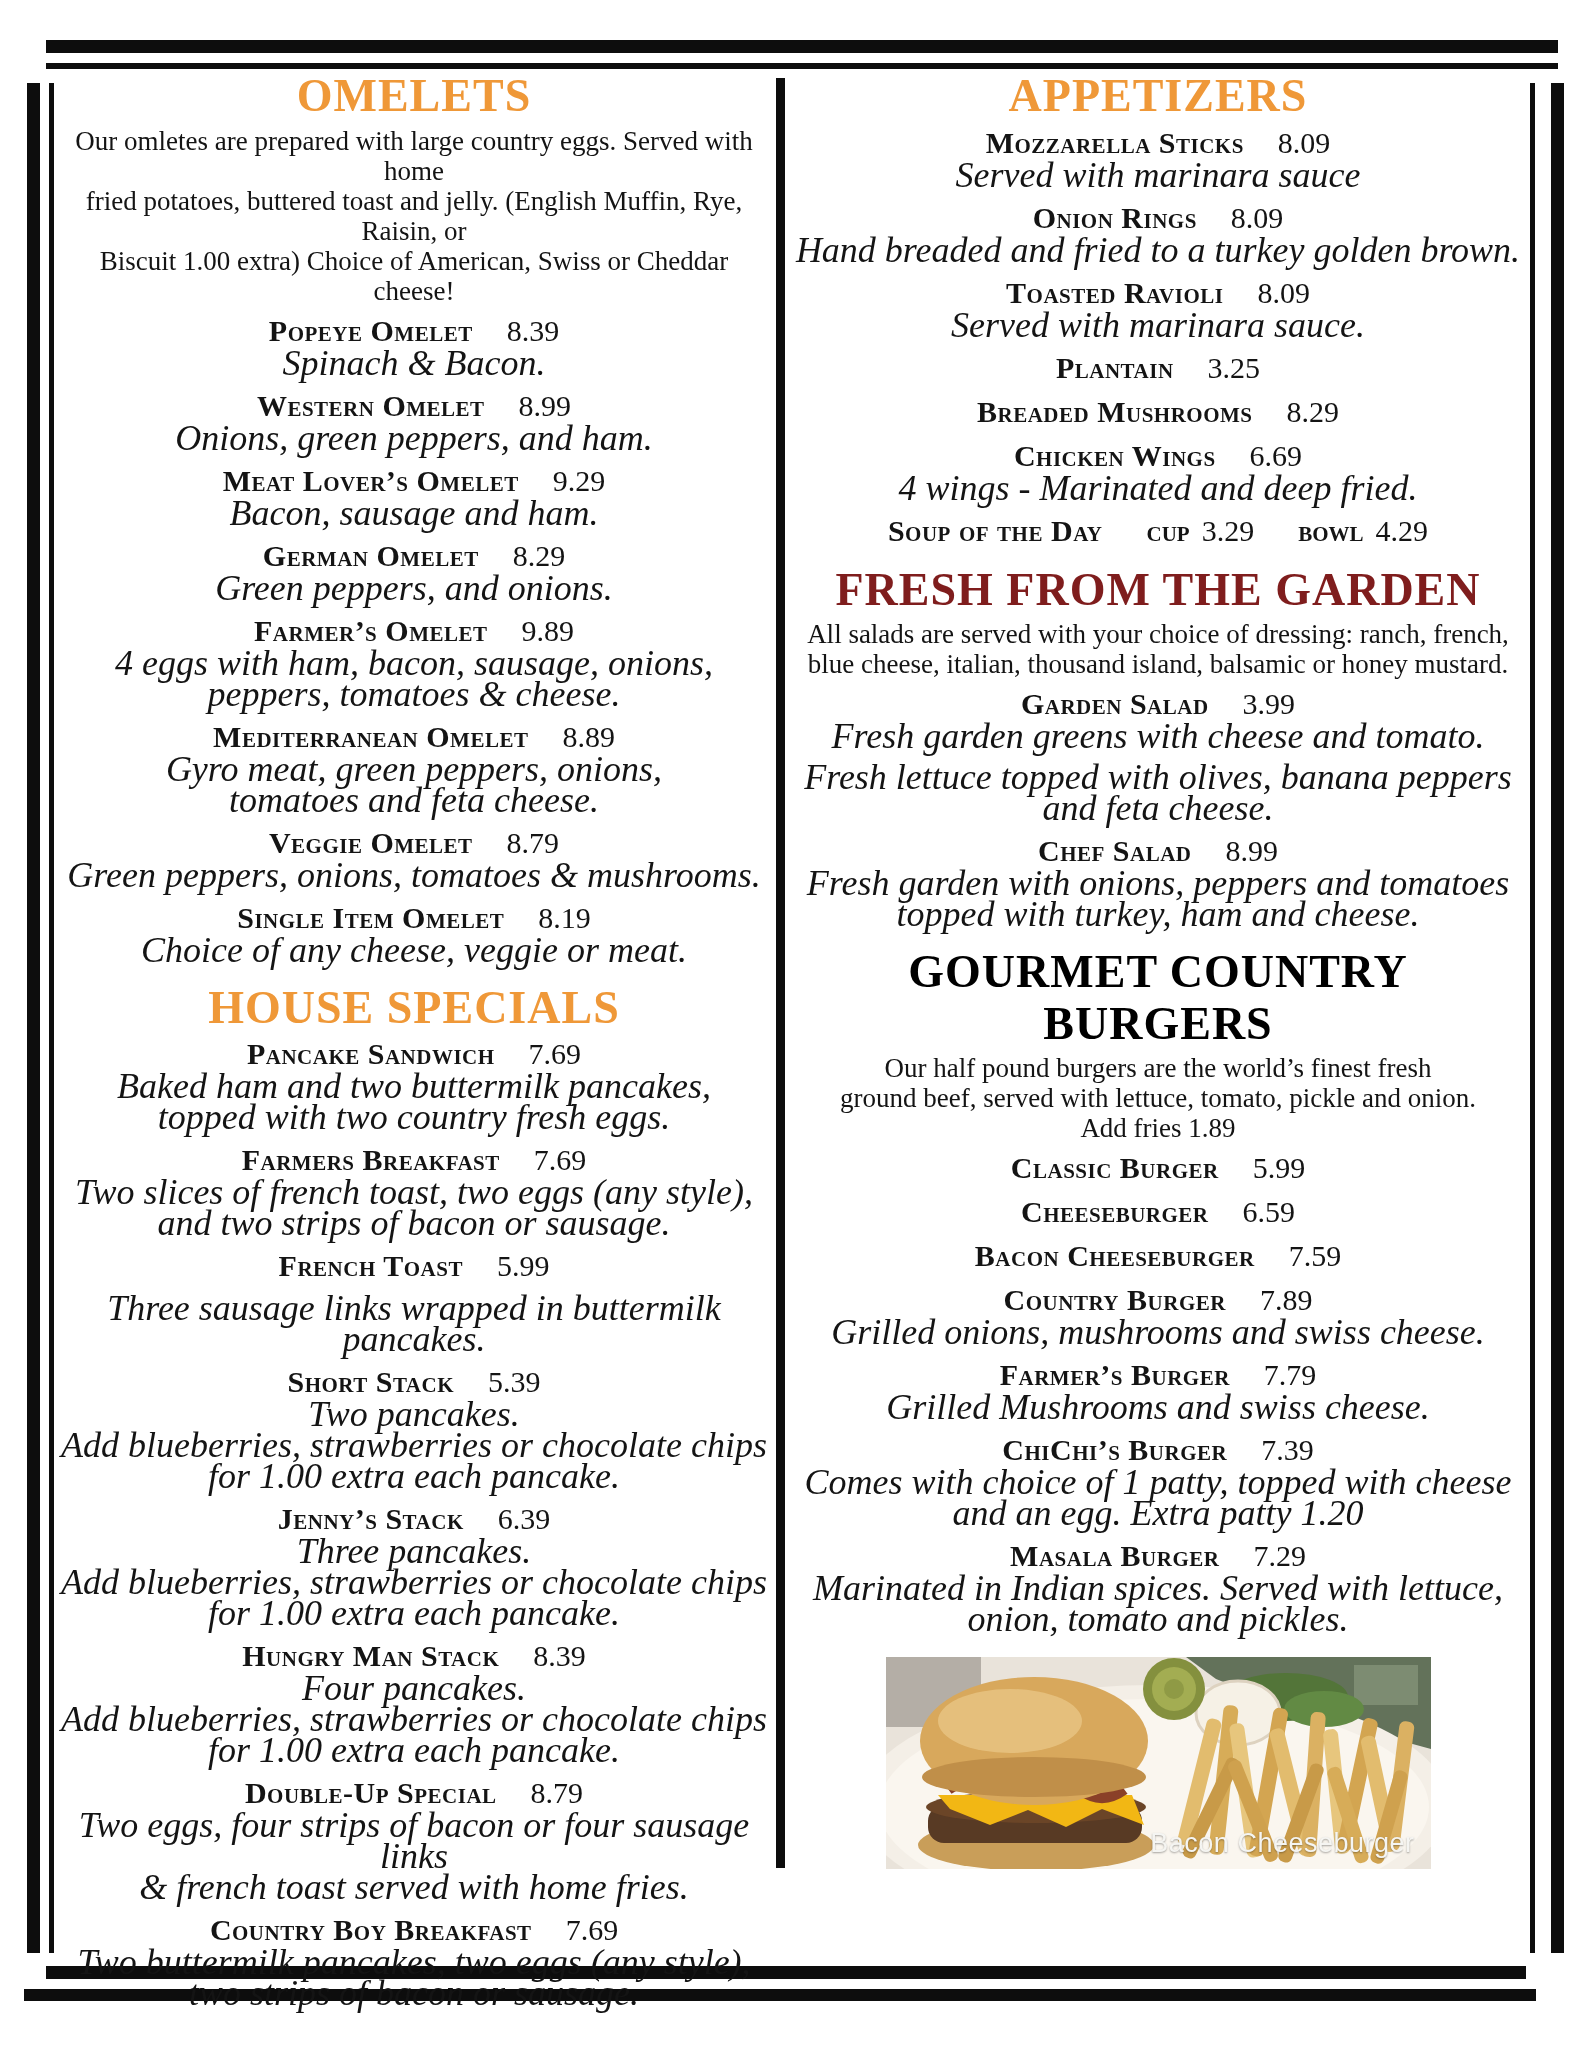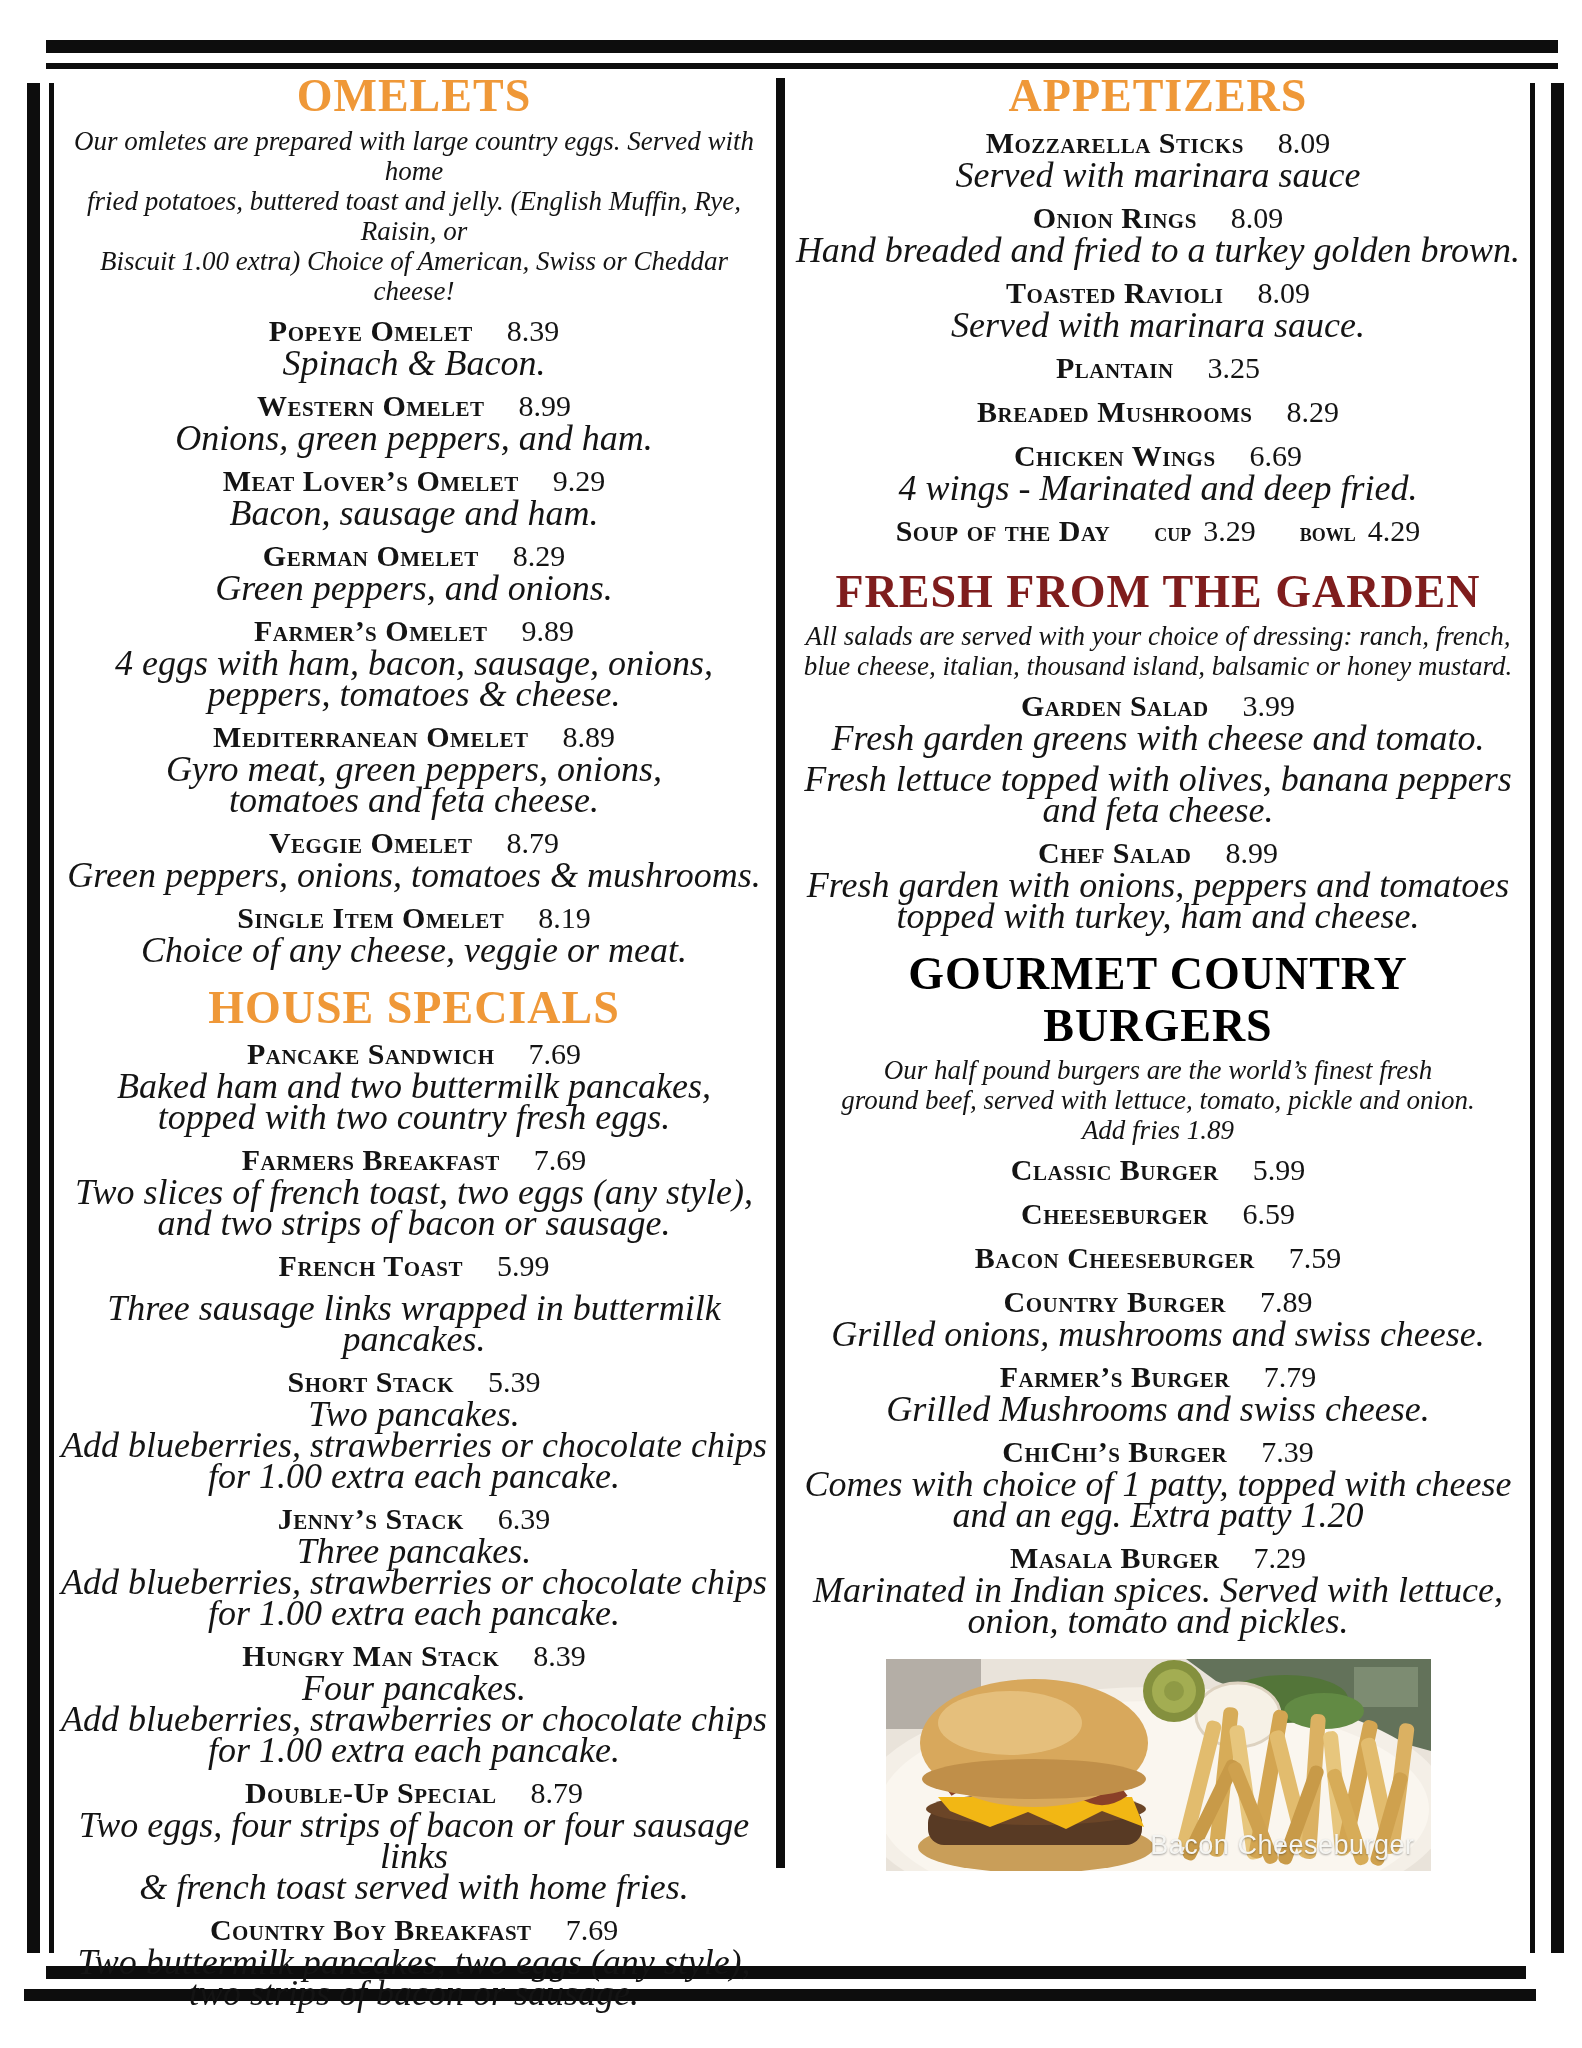--- a/index.html
+++ b/index.html
@@ -10,31 +10,31 @@
   .rule { position:absolute; background:#0d0d0d; }
   .col { position:absolute; text-align:center; }
   .col-left  { left:60px;  top:70px; width:708px; }
   .col-right { left:793px; top:70px; width:730px; }
   .menu-section { margin-bottom:16px; }
   .section-title {
     font-size:46px; font-weight:700; line-height:1.12; letter-spacing:1px;
     margin-bottom:4px;
   }
   .section-intro {
-    font-style:italic; font-size:27px; line-height:30px; white-space:pre-line;
+    font-size:27px; line-height:30px; white-space:pre-line;
     margin-bottom:8px;
   }
   .menu-item { margin-bottom:10px; }
   .item-line { font-size:30px; line-height:34px; }
   .item-name {
     font-weight:700; font-variant:small-caps; letter-spacing:0.5px;
   }
   .item-price { margin-left:34px; }
   .price-label {
-    font-weight:700; font-variant:small-caps; font-size:26px;
+    font-weight:700; font-variant:small-caps; font-size:30px;
     margin-left:44px; margin-right:12px;
   }
   .price-label + .item-price { margin-left:0; }
   .item-desc { font-size:36px; line-height:31px; white-space:pre-line;font-style:italic; }
   .photo {
     position:relative; width:545px; height:212px; margin:22px auto 0 auto;
   }
   .photo svg { display:block; width:100%; height:100%; }
   .photo-caption {
     position:absolute; right:16px; bottom:10px;

